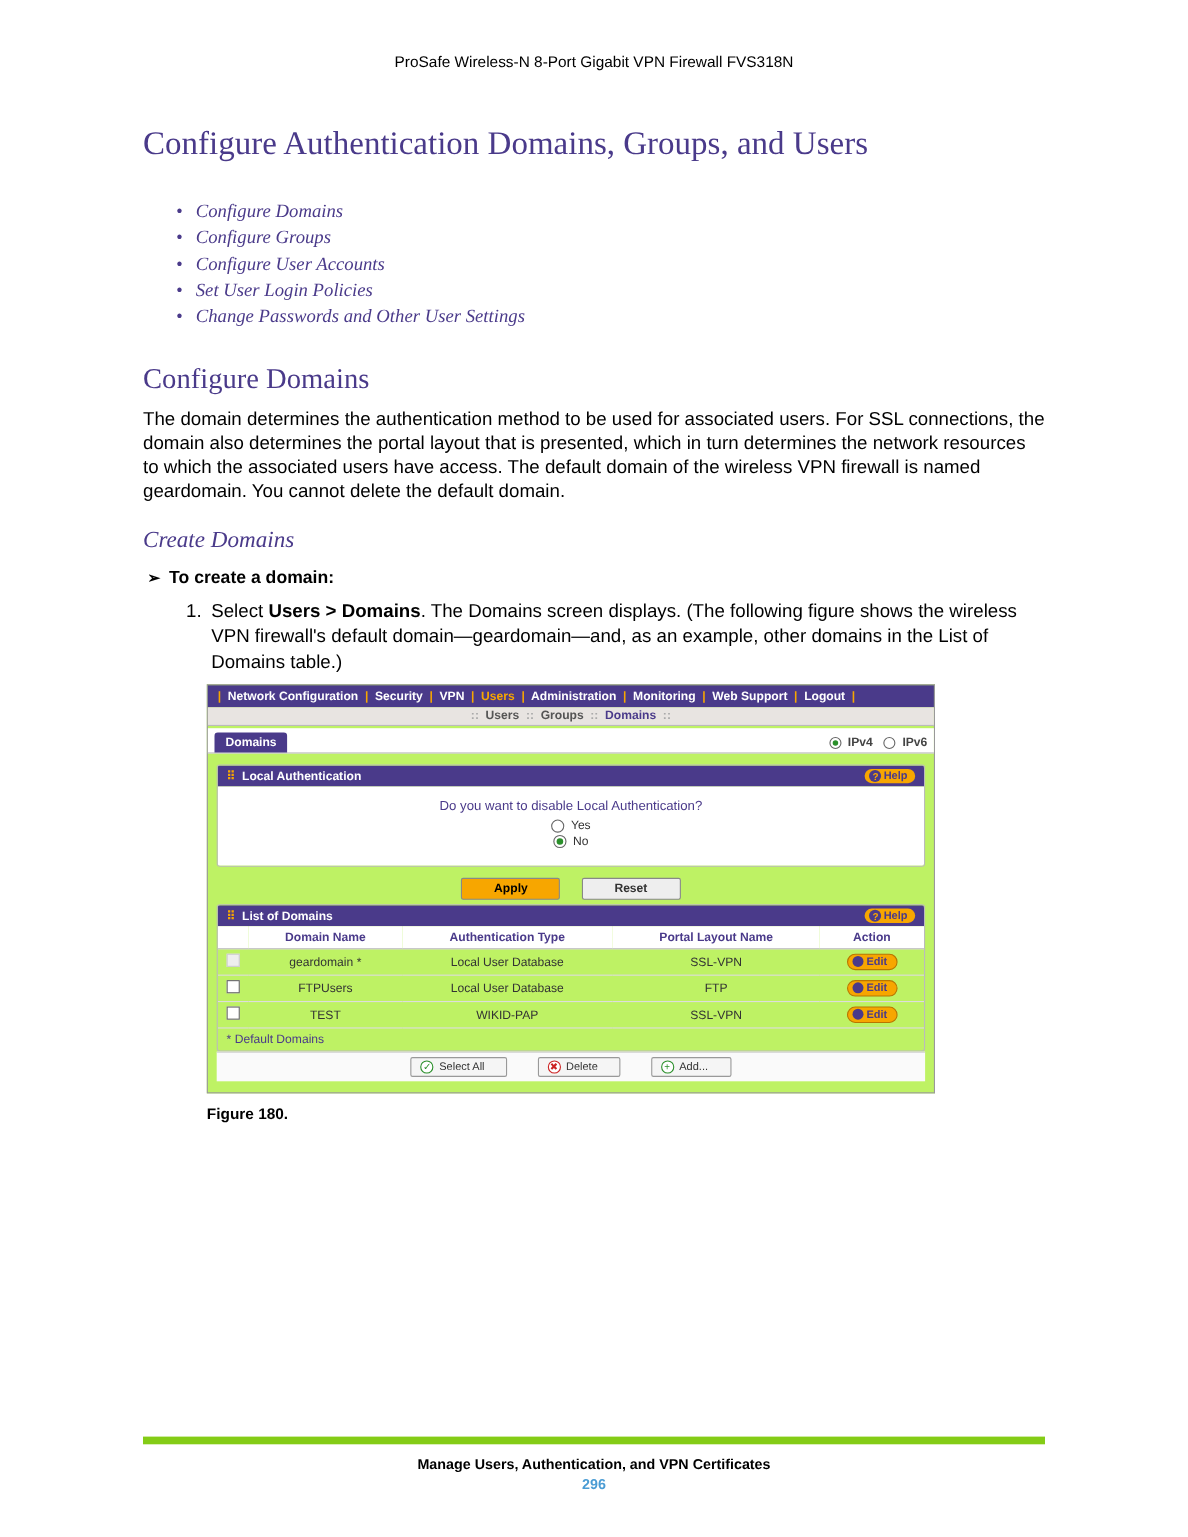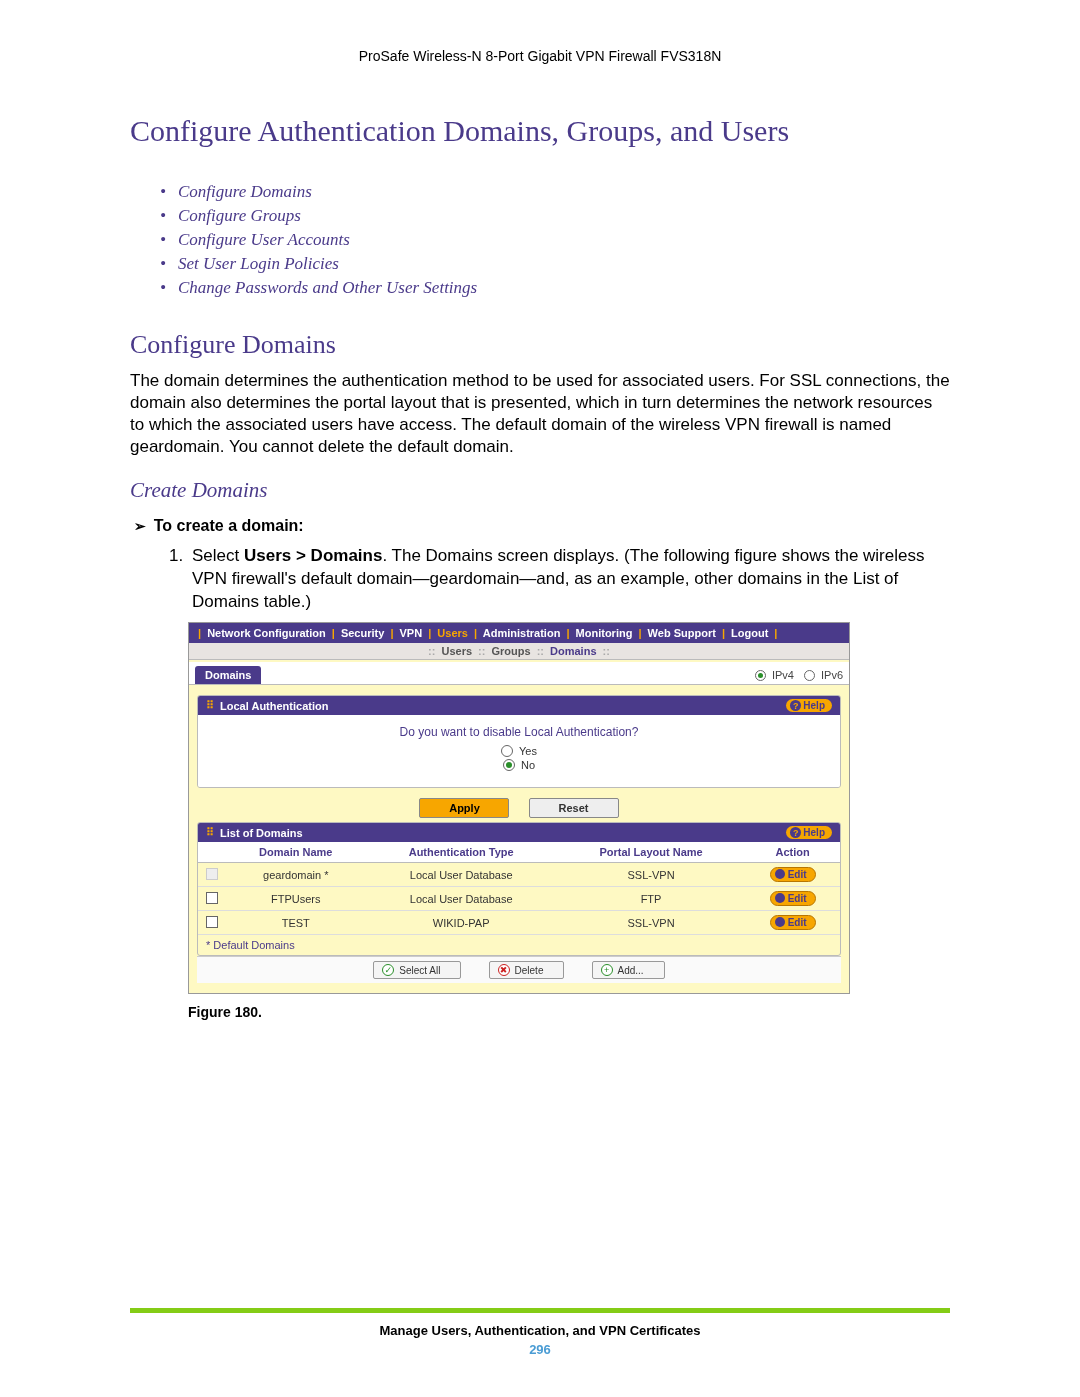--- a/index.html
+++ b/index.html
@@ -85,21 +85,21 @@
   .ol-steps li { padding-left: 4px; }
   .ol-steps b { font-weight: bold; }
 
   
   .screenshot {
     border: 1px solid #999;
     margin: 8px 0 6px 58px;
     width: 662px;
     font-family: Verdana, Arial, sans-serif;
     font-size: 11px;
-    background: #fef9c3;
+    background: #bef264;
   }
   .top-menu {
     background: #4a3a8a;
     color: #fff;
     padding: 4px 6px;
     font-size: 11px;
     font-weight: bold;
   }
   .top-menu .sep { color: #f7a600; margin: 0 3px; }
   .top-menu .item { color: #fff; }
@@ -126,21 +126,21 @@
   }
   .tab-btn {
     background: #4a3a8a;
     color: #fff;
     font-weight: bold;
     font-size: 11px;
     padding: 3px 10px;
     border-radius: 3px 3px 0 0;
   }
   .tab-spacer { flex: 1; }
-  .radio-lbl { font-size: 11px; color: #444; }
+  .radio-lbl { font-size: 11px; color: #444; font-weight: bold; }
   .radio-fake {
     width: 11px; height: 11px; border: 1px solid #666; border-radius: 50%;
     display: inline-block; vertical-align: middle; margin-left: 4px; background: #fff;
     position: relative;
   }
   .radio-fake.sel::after {
     content: ""; width: 5px; height: 5px; border-radius: 50%; background: #2a8f2a;
     position: absolute; left: 2px; top: 2px;
   }
   .panel {
@@ -233,21 +233,21 @@
   .mini-ic.plus { color: #2a8f2a; border-color: #2a8f2a; }
 
   .fig-caption { font-weight: bold; font-size: 14px; margin: 10px 0 0 58px; }
 
   .footer {
     position: absolute;
     bottom: 40px;
     left: 130px;
     right: 130px;
     text-align: center;
-    border-top: 5px solid #84cc16;
+    border-top: 7px solid #84cc16;
     padding-top: 10px;
   }
   .footer-chapter { font-weight: bold; font-size: 13px; }
   .footer-page { color: #4a9cd4; font-weight: bold; font-size: 13px; margin-top: 4px; }
 </style>
 </head>
 <body>
 
 <div class="page">
 

